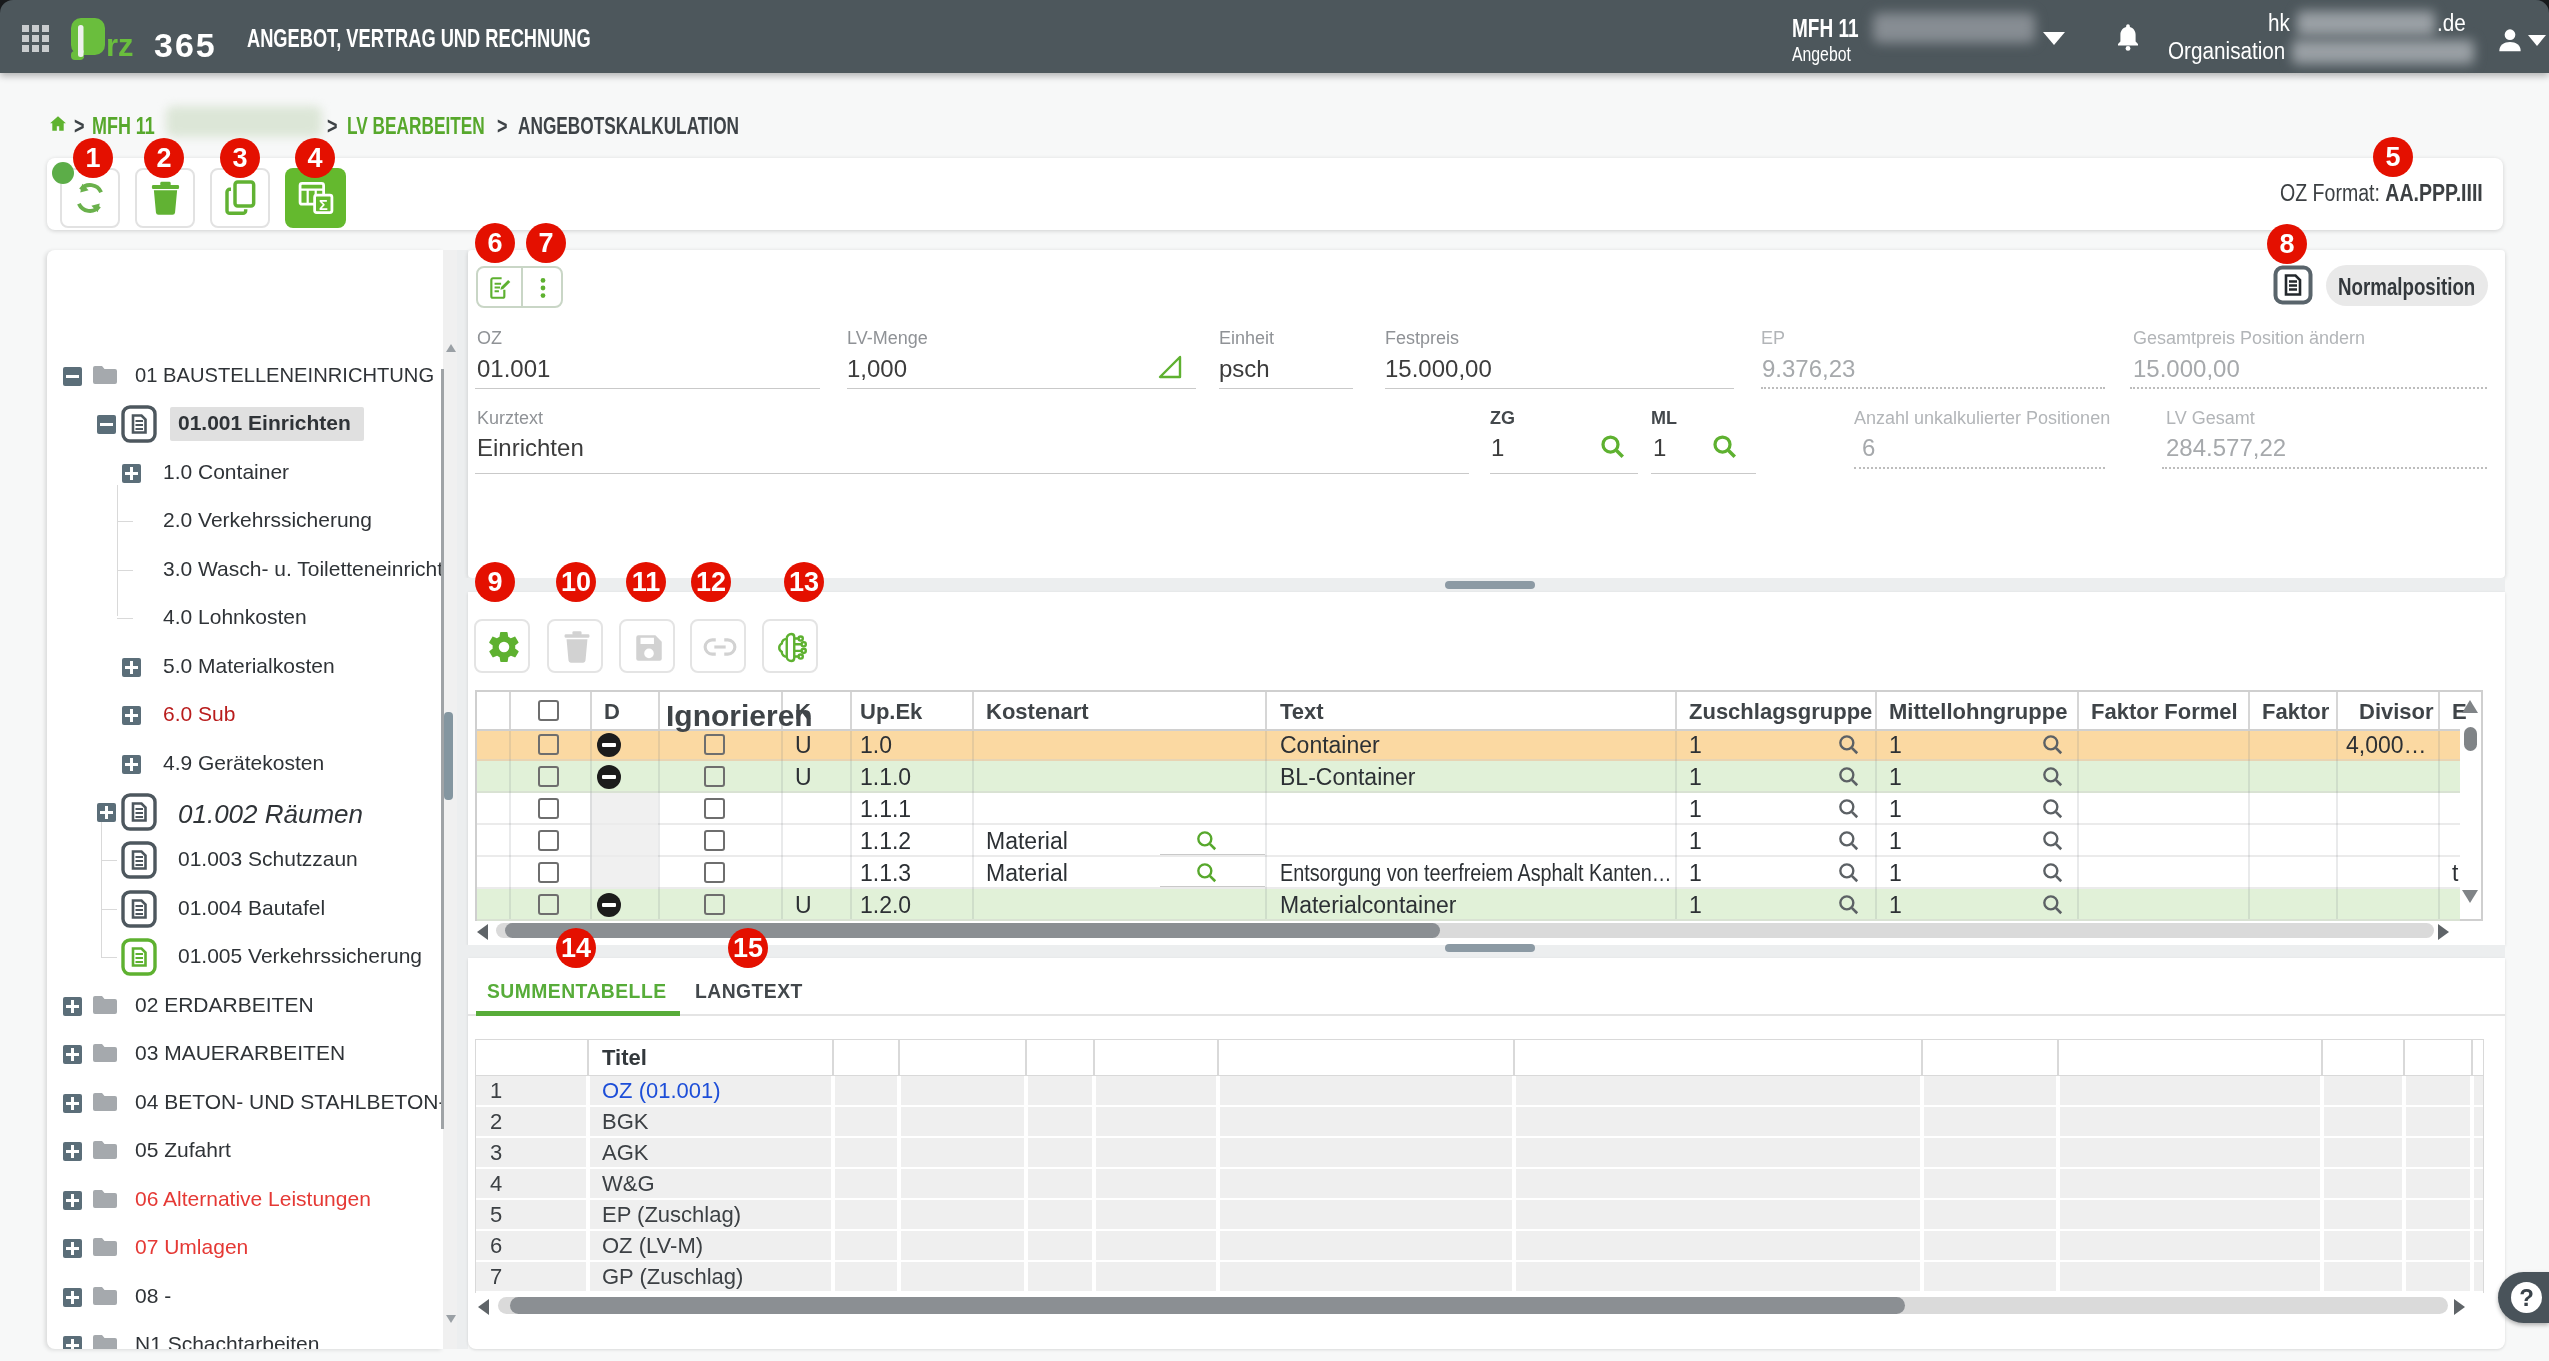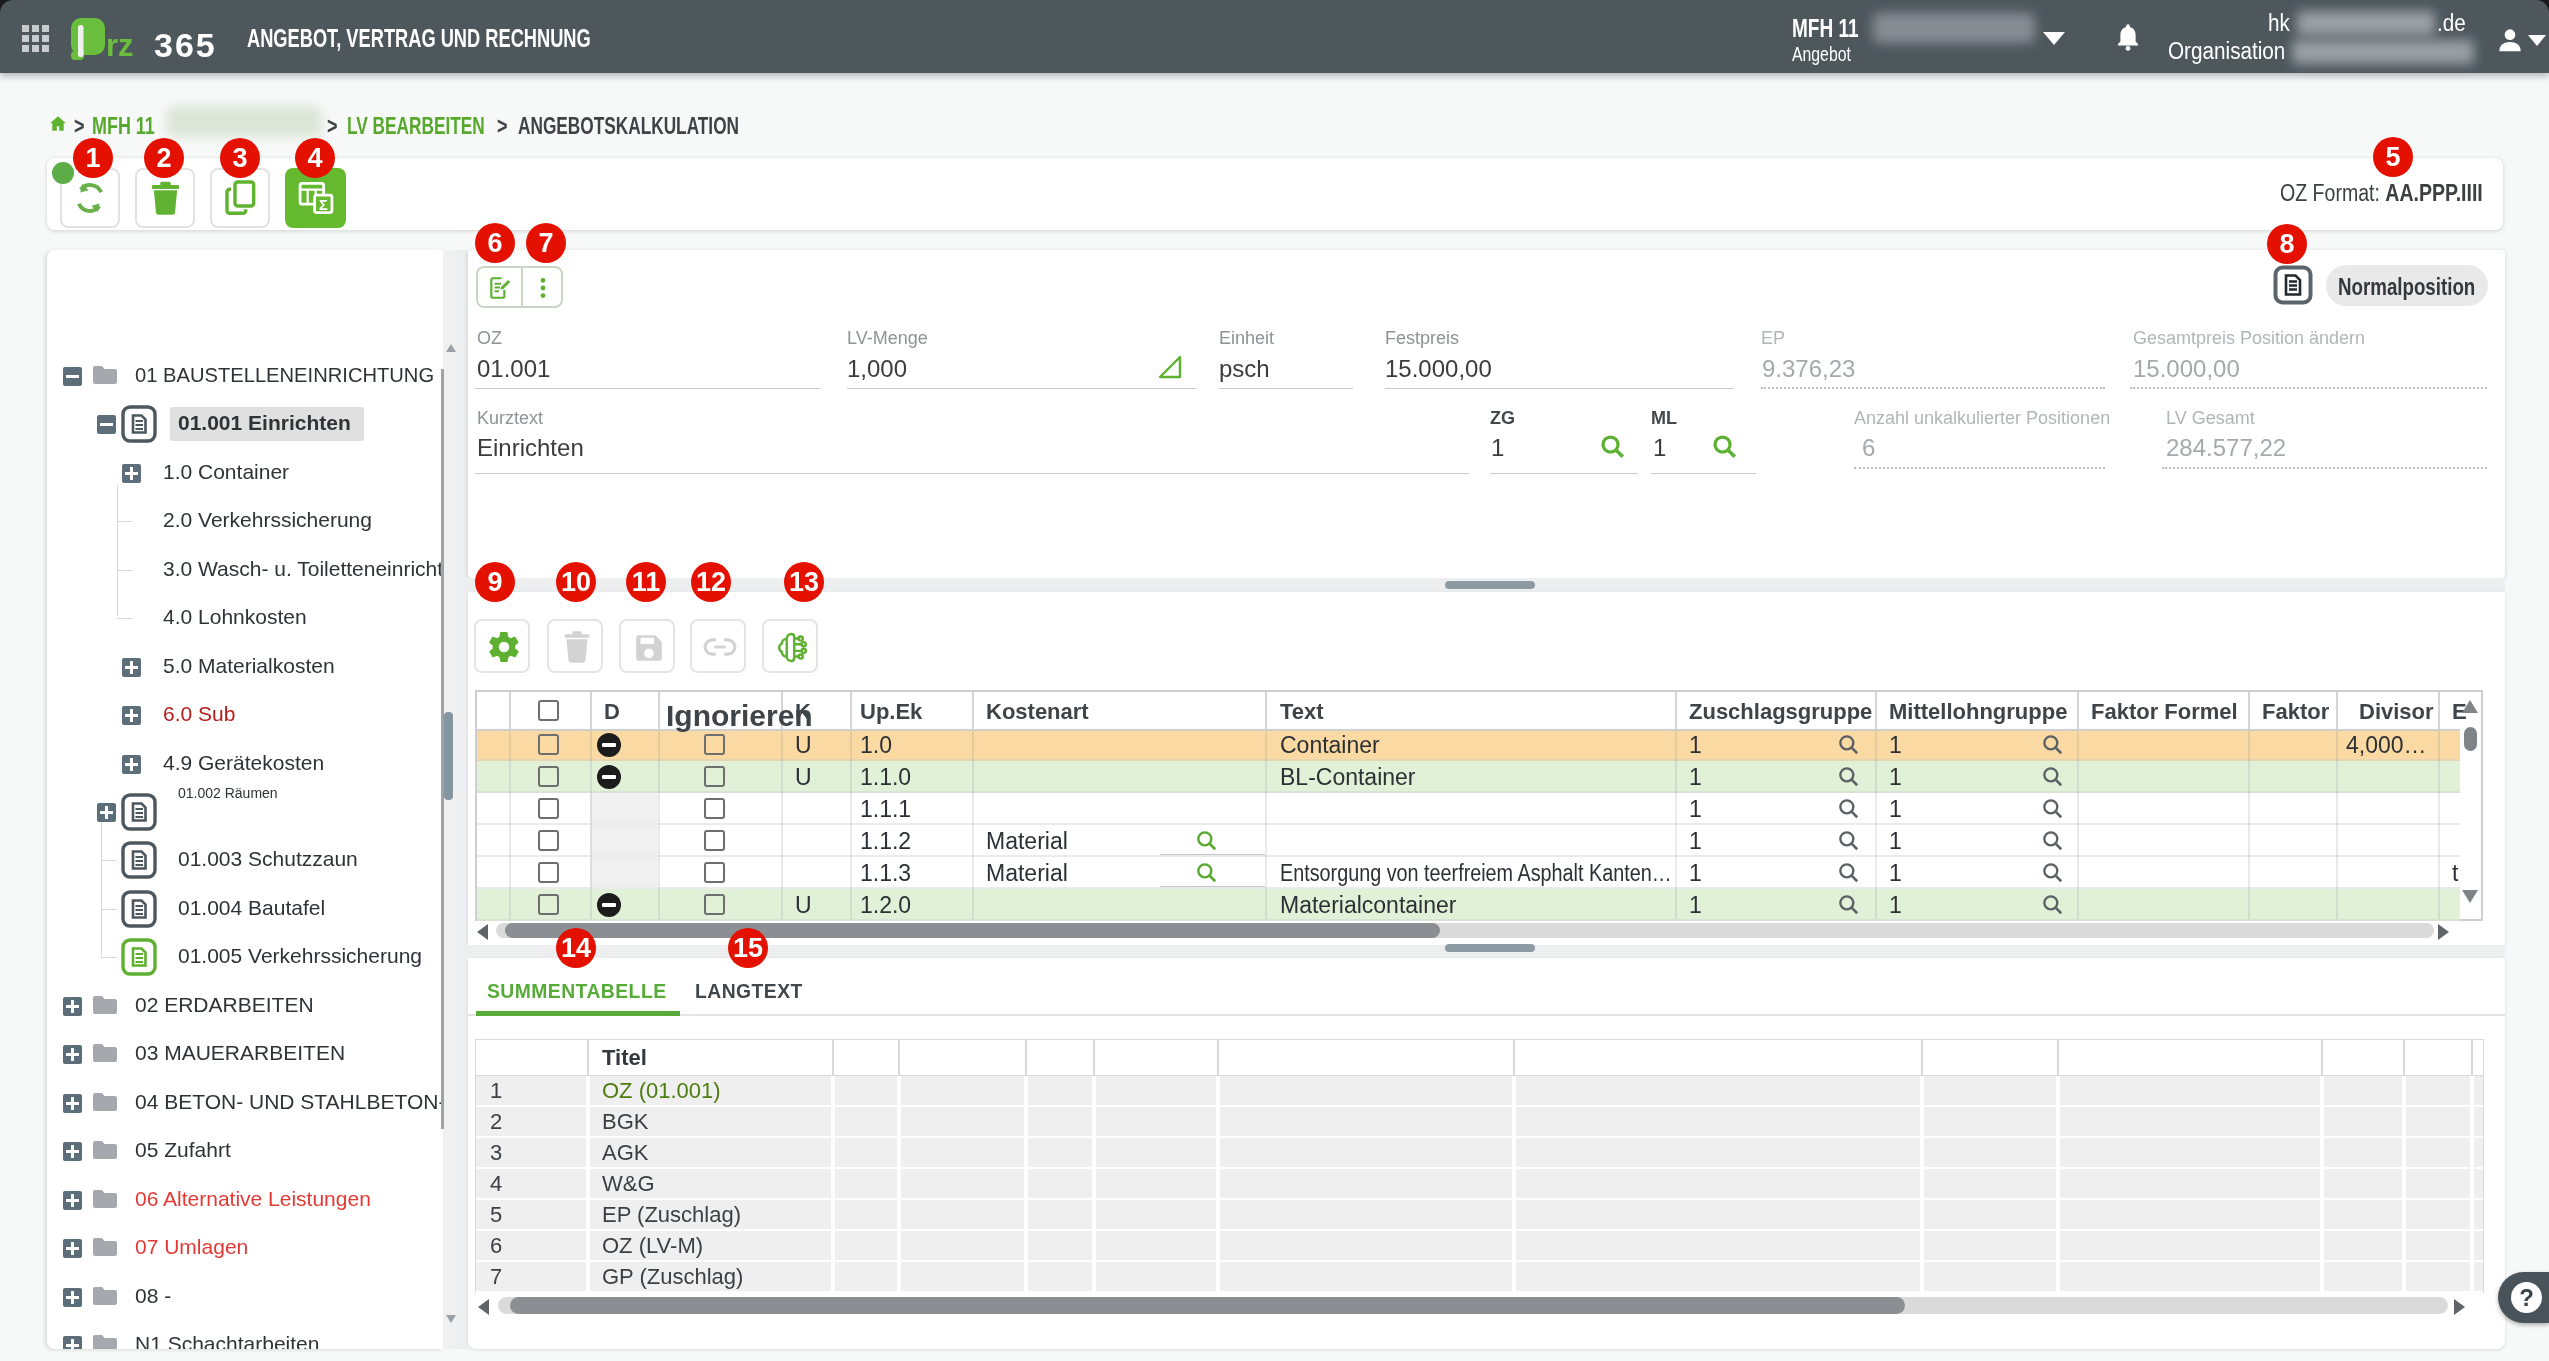--- a/index.html
+++ b/index.html
@@ -159,21 +159,21 @@
     <div class="t" style="left:116px;top:501px;font-size:21px;color:#2f3337;font-weight:normal;">4.9 Gerätekosten</div>
 <div class="abs" style="left:50px;top:553px;width:19px;height:19px;background:#5b6e79;border-radius:2px;">
       <div class="abs" style="left:3px;top:8px;width:13px;height:3px;background:#fff;"></div>
       <div class="abs" style="left:8px;top:3px;width:3px;height:13px;background:#fff;"></div>
     </div>
     <svg class="abs" style="left:74px;top:543px;" width="36" height="38" viewBox="0 0 36 38">
       <rect x="2" y="2" width="32" height="34" rx="7" fill="#fff" stroke="#4d575e" stroke-width="3.4"></rect>
       <path fill="none" stroke="#4d575e" stroke-width="2.6" d="M12 10.5h8.5l4 4V27.5h-12.5z"></path>
       <path fill="none" stroke="#4d575e" stroke-width="2.2" d="M14.5 16h7.5 M14.5 20h7.5 M14.5 24h7.5"></path>
     </svg>
-    <div class="t" style="left:131px;top:535px;font-size:14px;color:#2f3337;font-weight:normal;">01.002 Räumen</div>
+    <div class="t" style="left:131px;top:549px;font-size:26px;color:#2f3337;font-weight:normal;font-style:italic;">01.002 Räumen</div>
 <div class="abs" style="left:54px;top:610px;width:16px;height:1px;background:#d9d9d9;"></div>
     <svg class="abs" style="left:74px;top:591px;" width="36" height="38" viewBox="0 0 36 38">
       <rect x="2" y="2" width="32" height="34" rx="7" fill="#fff" stroke="#4d575e" stroke-width="3.4"></rect>
       <path fill="none" stroke="#4d575e" stroke-width="2.6" d="M12 10.5h8.5l4 4V27.5h-12.5z"></path>
       <path fill="none" stroke="#4d575e" stroke-width="2.2" d="M14.5 16h7.5 M14.5 20h7.5 M14.5 24h7.5"></path>
     </svg>
     <div class="t" style="left:131px;top:597px;font-size:21px;color:#2f3337;font-weight:normal;">01.003 Schutzzaun</div>
 <div class="abs" style="left:54px;top:659px;width:16px;height:1px;background:#d9d9d9;"></div>
     <svg class="abs" style="left:74px;top:640px;" width="36" height="38" viewBox="0 0 36 38">
       <rect x="2" y="2" width="32" height="34" rx="7" fill="#fff" stroke="#4d575e" stroke-width="3.4"></rect>
@@ -566,21 +566,21 @@
       <div class="abs" style="left:1581px;top:0;width:2px;height:36px;background:#d9d9d9;"></div>
       <div class="abs" style="left:1580px;top:36px;width:4px;height:217px;background:#fff;"></div>
       <div class="abs" style="left:1845px;top:0;width:2px;height:36px;background:#d9d9d9;"></div>
       <div class="abs" style="left:1844px;top:36px;width:4px;height:217px;background:#fff;"></div>
       <div class="abs" style="left:1927px;top:0;width:2px;height:36px;background:#d9d9d9;"></div>
       <div class="abs" style="left:1926px;top:36px;width:4px;height:217px;background:#fff;"></div>
       <div class="abs" style="left:1995px;top:0;width:2px;height:36px;background:#d9d9d9;"></div>
       <div class="abs" style="left:1994px;top:36px;width:4px;height:217px;background:#fff;"></div>
       <div class="abs" style="left:0;top:65px;width:2007px;height:2px;background:#fff;"></div>
       <div class="t" style="left:14px;top:38px;font-size:22px;color:#3c4044;">1</div>
-      <div class="t" style="left:126px;top:38px;font-size:22px;color:#4d7c0f;">OZ (01.001)</div>
+      <div class="t" style="left:126px;top:38px;font-size:22px;color:#1d4ed8;">OZ (01.001)</div>
       <div class="abs" style="left:0;top:96px;width:2007px;height:2px;background:#fff;"></div>
       <div class="t" style="left:14px;top:69px;font-size:22px;color:#3c4044;">2</div>
       <div class="t" style="left:126px;top:69px;font-size:22px;color:#3c4044;">BGK</div>
       <div class="abs" style="left:0;top:127px;width:2007px;height:2px;background:#fff;"></div>
       <div class="t" style="left:14px;top:100px;font-size:22px;color:#3c4044;">3</div>
       <div class="t" style="left:126px;top:100px;font-size:22px;color:#3c4044;">AGK</div>
       <div class="abs" style="left:0;top:158px;width:2007px;height:2px;background:#fff;"></div>
       <div class="t" style="left:14px;top:131px;font-size:22px;color:#3c4044;">4</div>
       <div class="t" style="left:126px;top:131px;font-size:22px;color:#3c4044;">W&amp;G</div>
       <div class="abs" style="left:0;top:189px;width:2007px;height:2px;background:#fff;"></div>

